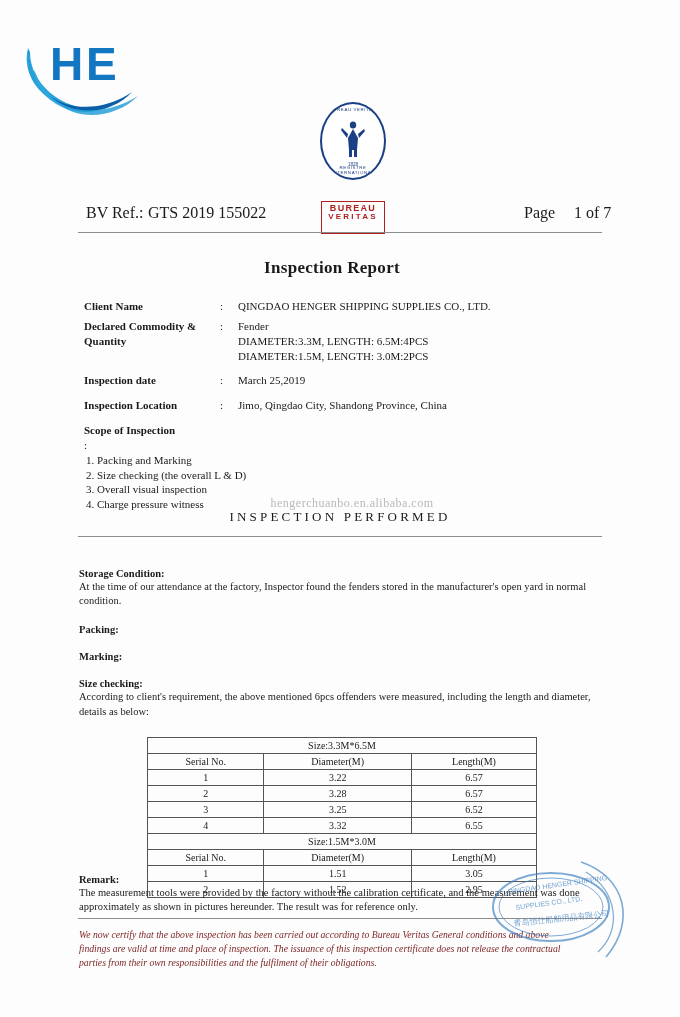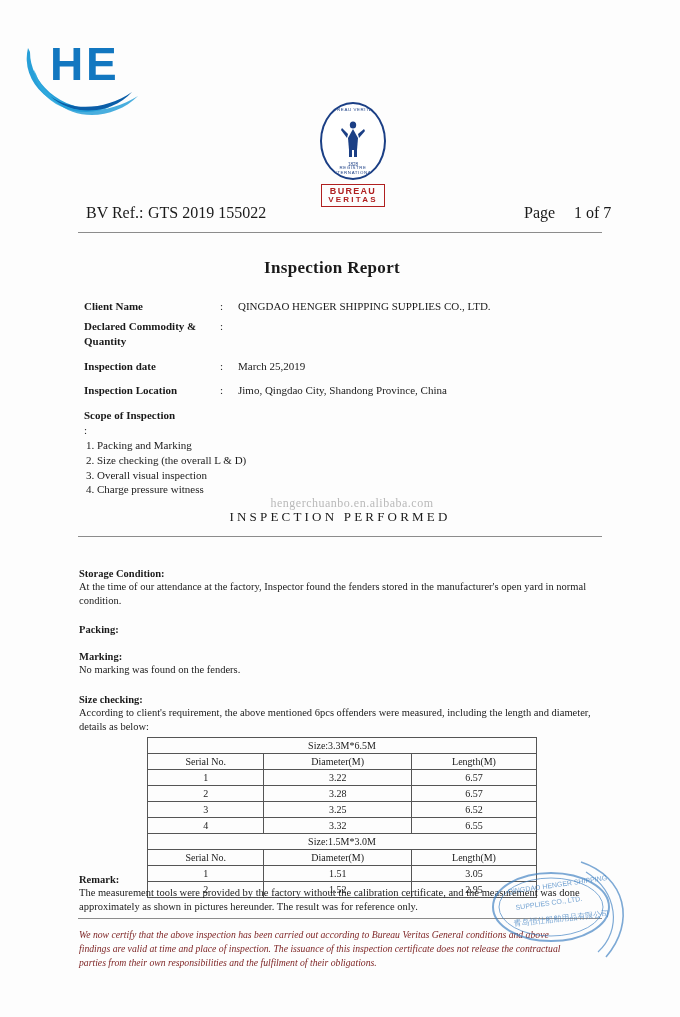--- a/index.html
+++ b/index.html
@@ -82,24 +82,24 @@
   }
   .bv-year {
     position: absolute;
     bottom: 11px;
     left: 0; right: 0;
     font-size: 4.6px;
     color: #1b3f85;
     font-family: "Liberation Sans", sans-serif;
   }
   .bv-name {
-    margin-top: 4px;
+    margin-top: 21px;
     border: 1.5px solid #b02020;
     display: inline-block;
-    padding: 2px 6px 1px 6px;
+    padding: 2px 6px 11px 6px;
     color: #b02020;
     font-family: "Liberation Sans", sans-serif;
     font-weight: bold;
     line-height: 1.05;
   }
   .bv-name .l1 { font-size: 9px; letter-spacing: 1.3px; display:block; }
   .bv-name .l2 { font-size: 8px; letter-spacing: 2.2px; display:block; }
 
   
   .ref-row {
@@ -326,20 +326,25 @@
       <div class="f-colon">:</div>
       <div class="f-value">QINGDAO HENGER SHIPPING SUPPLIES CO., LTD.</div>
     </div>
 
     <div class="field-row">
       <div class="f-label">
         <span class="line">Declared Commodity</span>
         <span class="line">&amp; Quantity</span>
       </div>
       <div class="f-colon">:</div>
+      <div class="f-value">
+        <span class="line">Fender</span>
+        <span class="line">DIAMETER:3.3M, LENGTH: 6.5M:4PCS</span>
+        <span class="line">DIAMETER:1.5M, LENGTH: 3.0M:2PCS</span>
+      </div>
     </div>
 
     <div class="field-row" style="margin-top:10px;">
       <div class="f-label">Inspection date</div>
       <div class="f-colon">:</div>
       <div class="f-value">March 25,2019</div>
     </div>
 
     <div class="field-row" style="margin-top:10px;">
       <div class="f-label">Inspection Location</div>
@@ -368,21 +373,20 @@
   <div class="sections">
     <div class="sec">
       <h4>Storage Condition:</h4>
       <p>At the time of our attendance at the factory, Inspector found the fenders stored in the manufacturer's open yard in normal condition.</p>
     </div>
     <div class="sec">
       <h4>Packing:</h4>
     </div>
     <div class="sec">
       <h4>Marking:</h4>
-      <p>No marking was found on the fenders.</p>
     </div>
     <div class="sec">
       <h4>Size checking:</h4>
       <p>According to client's requirement, the above mentioned 6pcs offenders were measured, including the length and diameter, details as below:</p>
     </div>
   </div>
 
   <table class="size-table">
     <tbody>
       <tr>

